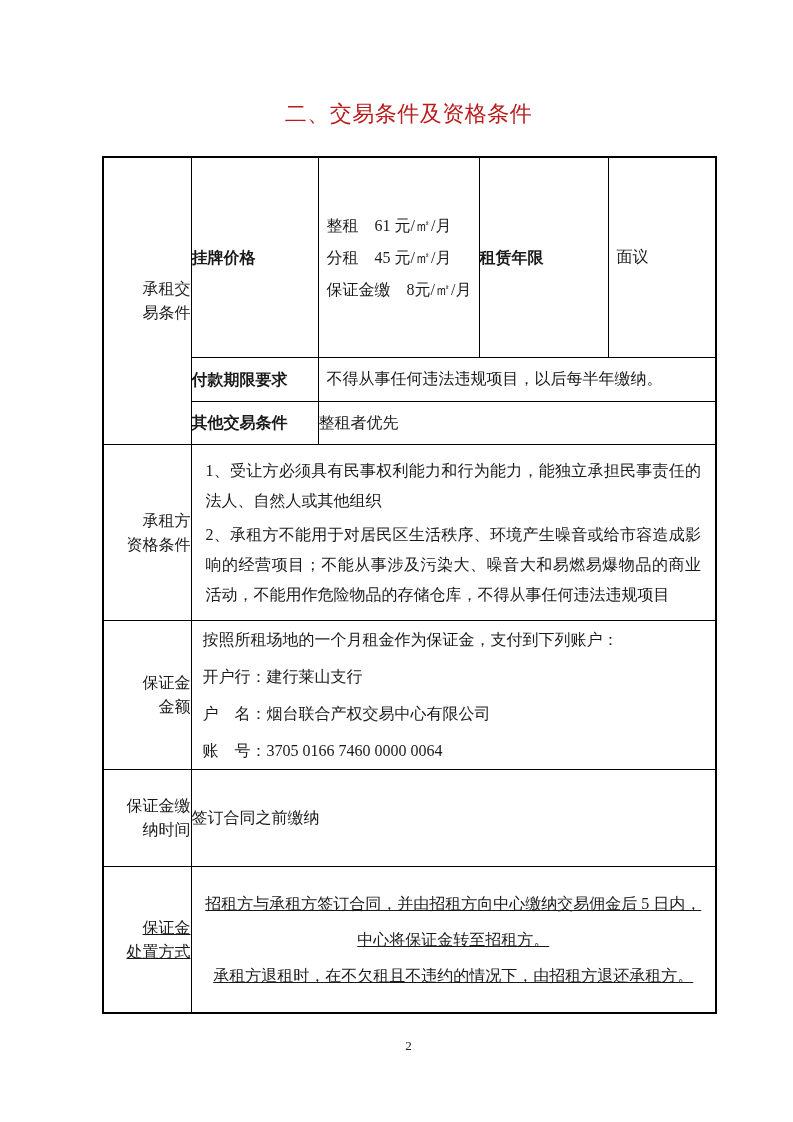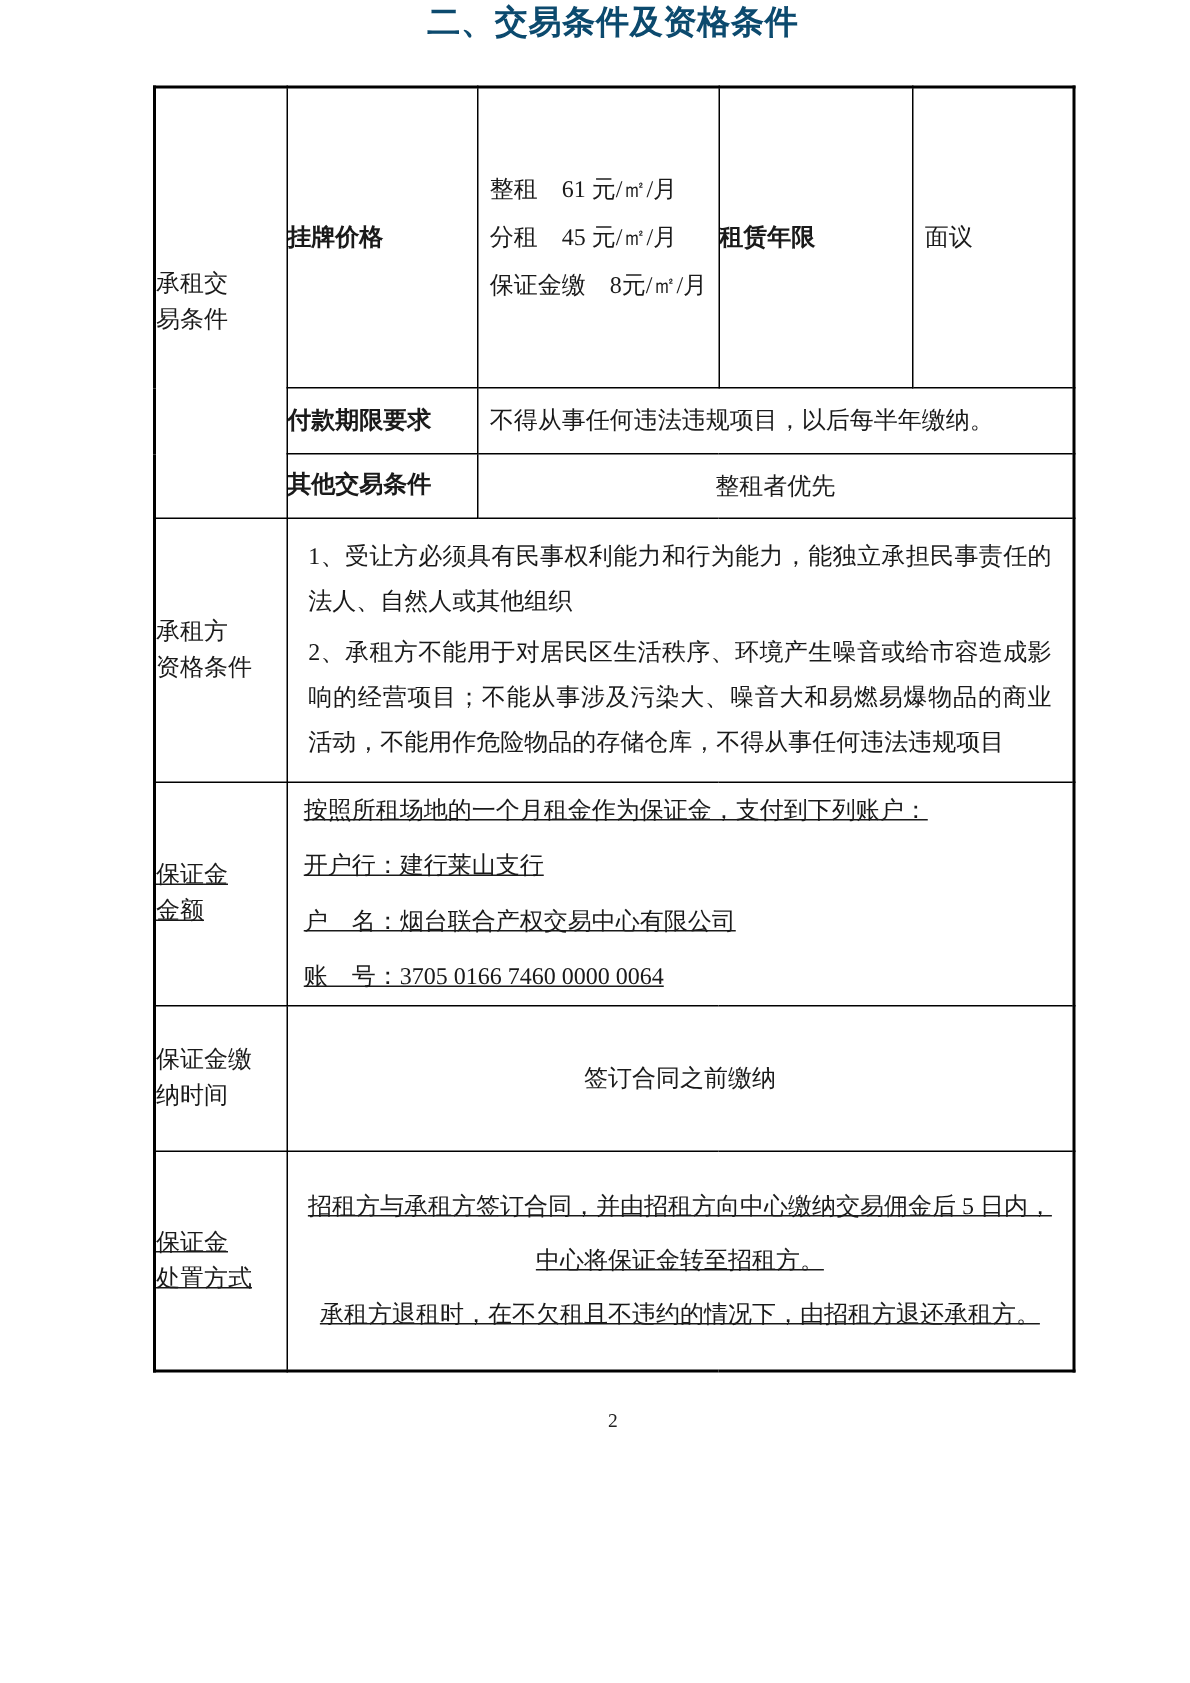--- a/index.html
+++ b/index.html
@@ -16,64 +16,65 @@
     font-family: "Liberation Serif", "DejaVu Serif", serif;
     overflow: hidden;
     box-sizing: border-box;
   }
   .content {
     margin-left: 102px;
     width: 613px;
   }
   .title {
     margin: 0;
+    padding-top: 99px;
     text-align: center;
     font-size: 22px;
-    font-weight: bold;
+    font-weight: normal;
     letter-spacing: 0.5px;
-    color: #0c4a6e;
+    color: #b91c1c;
   }
   table.doc-table {
     border-collapse: collapse;
     table-layout: fixed;
     width: 613px;
     margin-top: 27px;
     border: 2px solid #000000;
   }
   .doc-table td {
     border: 1px solid #000000;
     vertical-align: middle;
     font-size: 16px;
     padding: 0;
     color: #1a1a1a;
     overflow: hidden;
   }
   td.hdr {
-    text-align: left;
+    text-align: right;
     white-space: pre-line;
     line-height: 24px;
   }
   td.lbl {
     text-align: left;
     line-height: 24px;
     font-weight: bold;
   }
   td.price-cell {
     padding-left: 8px;
   }
   .price-cell .price-line {
     line-height: 32px;
     white-space: nowrap;
   }
   td.val-left {
     text-align: left;
     padding-left: 8px;
   }
   td.val-center {
-    text-align: center;
+    text-align: left;
     font-family: Liberation Serif, serif;
   }
   td.val-justify {
     padding: 6px 10px;
     vertical-align: middle;
   }
   .val-justify p {
     margin: 4px;
     line-height: 30px;
     text-align: justify;
@@ -96,21 +97,21 @@
   .page-number {
     margin-top: 24px;
     text-align: center;
     font-size: 13px;
     color: #222222;
   }
   tr.r1 td { height: 199px; }
   tr.r2 td { height: 43px; }
   tr.r3 td { height: 42px; }
   tr.r4 td { height: 163px; }
-  tr.r5 td { height: 146px; text-decoration: underline; }
+  tr.r5 td { height: 146px; }
   tr.r6 td { height: 96px; }
   tr.r7 td { height: 145px; text-decoration: underline; }
 </style>
 </head>
 <body>
 
 <div class="page">
   <div class="content">
 
     <h1 class="title">二、交易条件及资格条件</h1>

